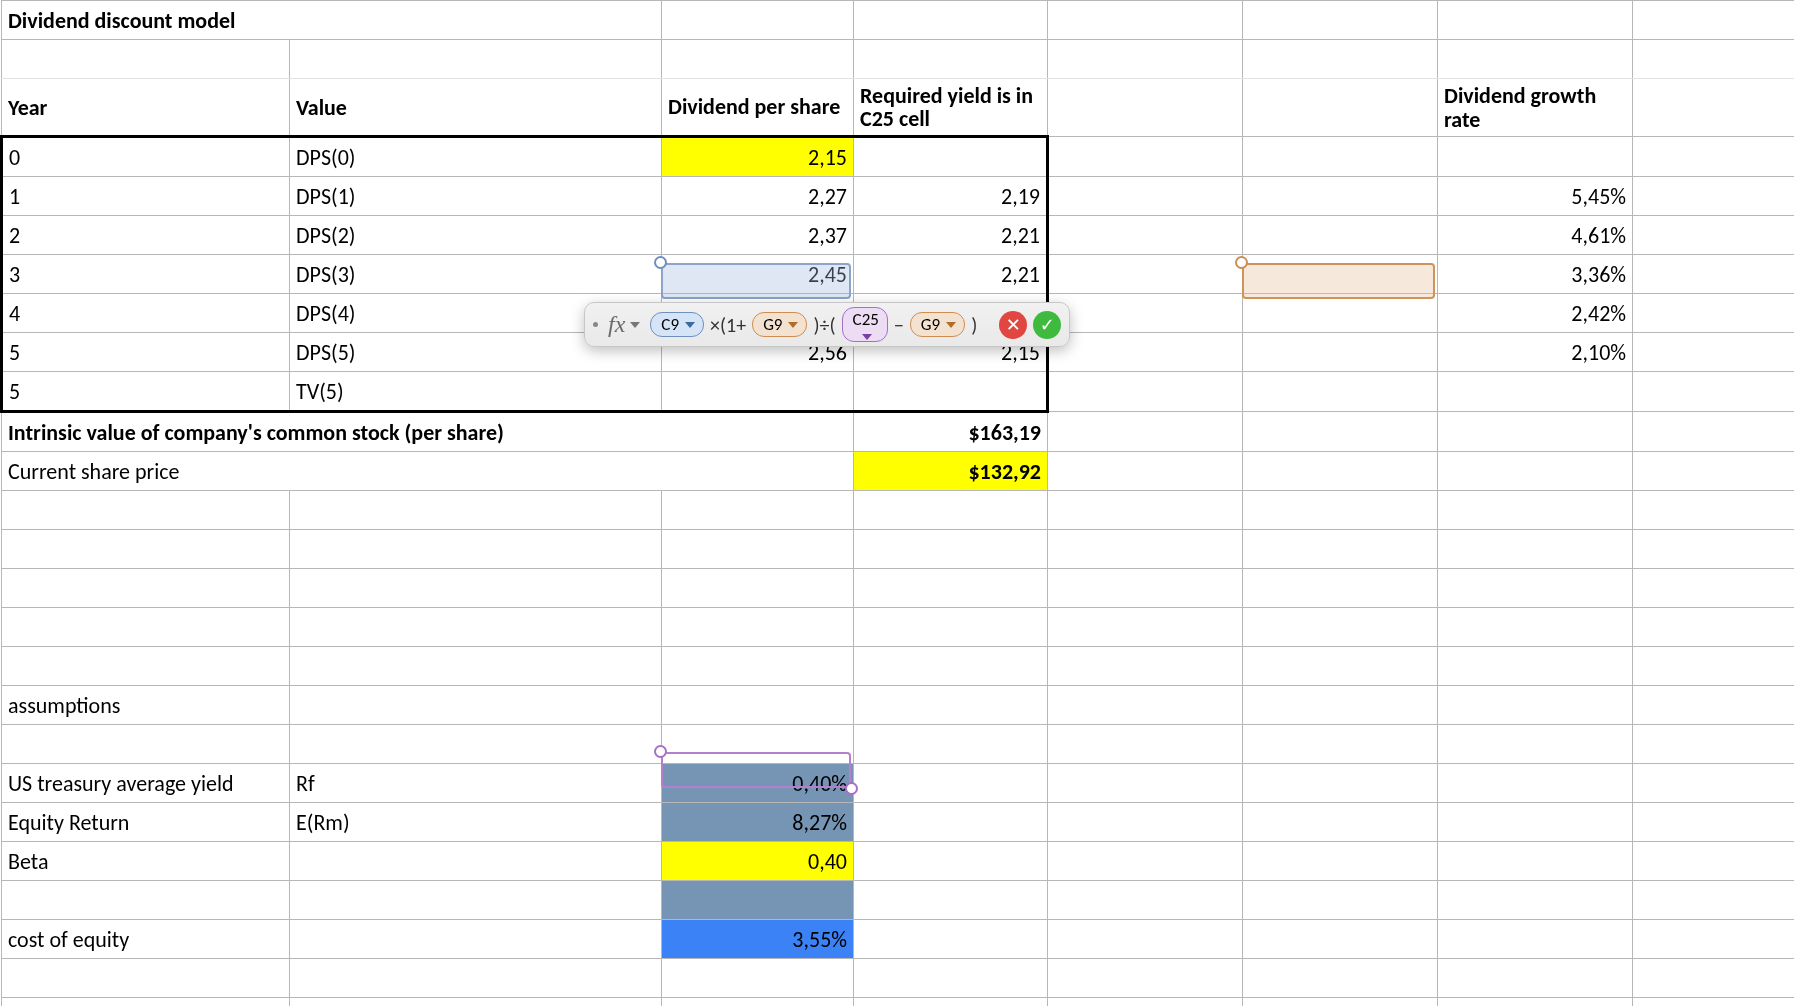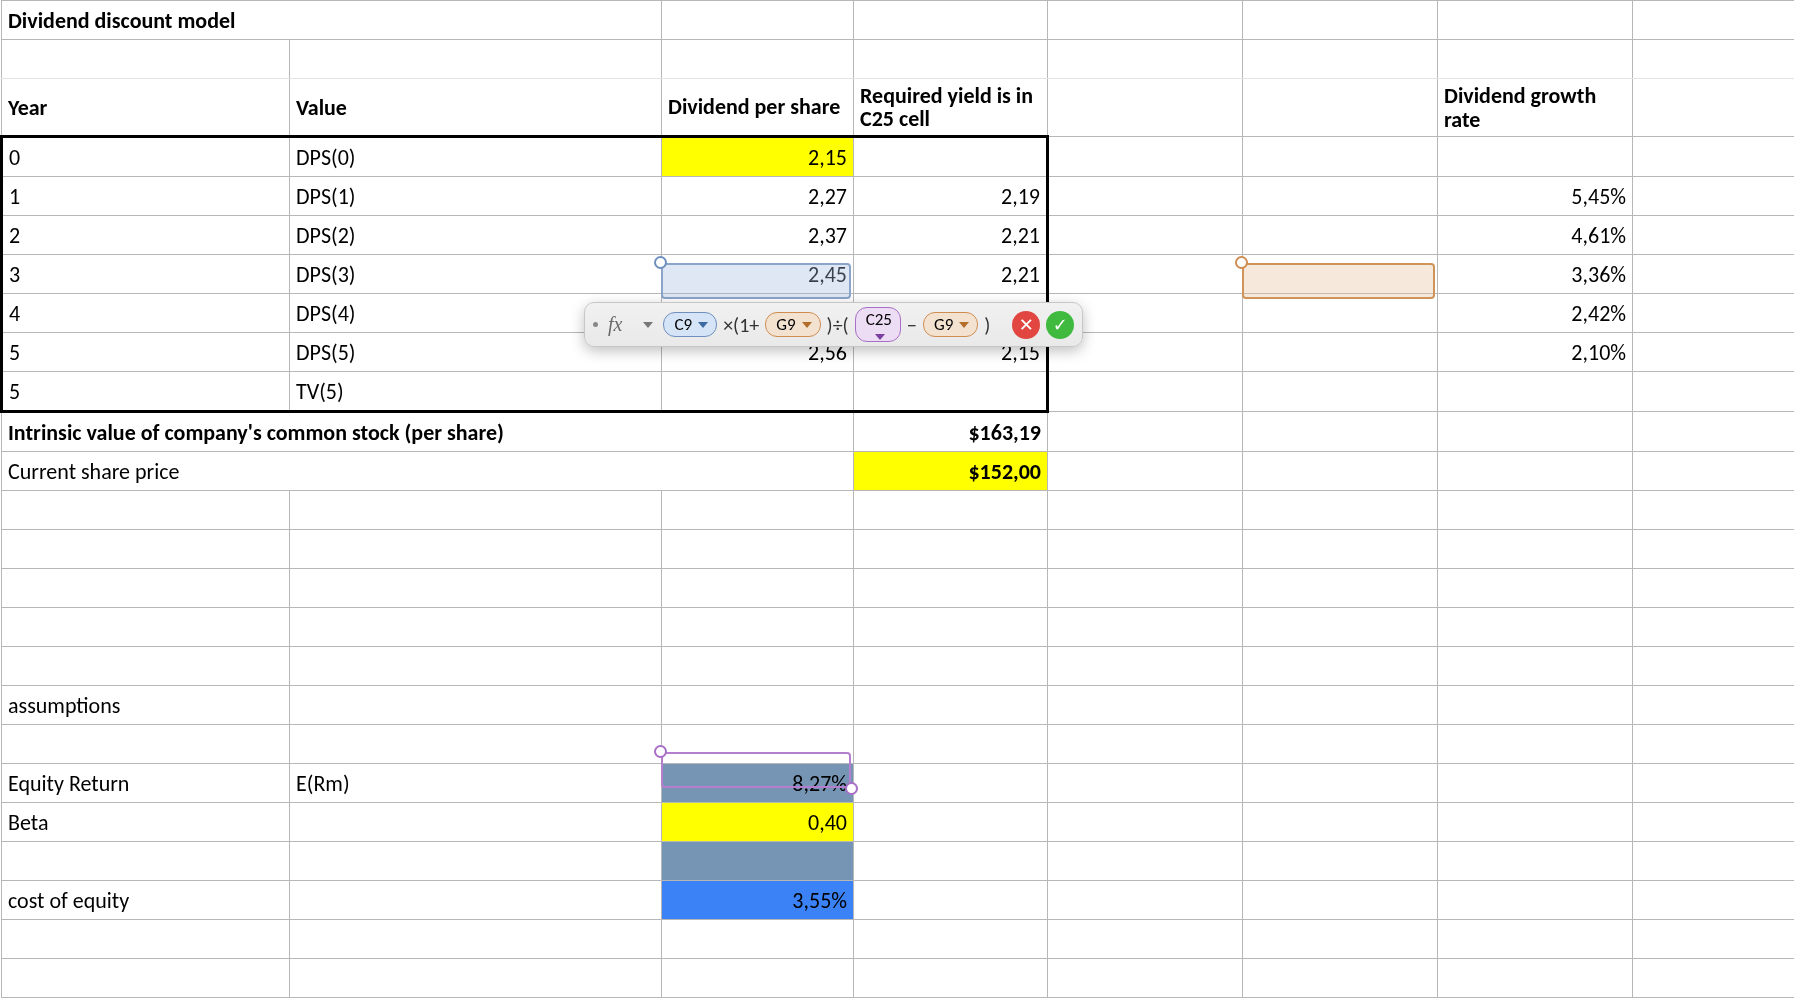--- a/index.html
+++ b/index.html
@@ -80,25 +80,25 @@
     align-items: center;
     padding: 4px 8px;
     gap: 6px;
     font-size: 18px;
     z-index: 20;
   }
   .fx-label {
     font-style: italic;
     font-family: "Times New Roman", serif;
     color: #6a6a6a;
-    font-size: 20px;
+    font-size: 24px;
     padding: 0 4px;
     display: inline-flex;
     align-items: center;
-    gap: 19px;
+    gap: 3px;
   }
   .fx-chev {
     display: inline-block;
     width: 0; height: 0;
     border-left: 5px solid transparent;
     border-right: 5px solid transparent;
     border-top: 6px solid #777;
     margin-left: 2px;
   }
   .dot {
@@ -262,21 +262,21 @@
     <tr>
       <td class="bold" colspan="3">Intrinsic value of company's common stock (per share)</td>
       <td class="bold right">$163,19</td>
       <td></td>
           <td></td>
           <td></td>
           <td></td>
     </tr>
     <tr>
       <td colspan="3">Current share price</td>
-      <td class="bold right hl-yellow">$152,00</td>
+      <td class="bold right hl-yellow">$132,92</td>
       <td></td>
           <td></td>
           <td></td>
           <td></td>
     </tr>
 
     <tr>
           <td></td>
           <td></td>
           <td></td>
@@ -341,20 +341,30 @@
           <td></td>
           <td></td>
           <td></td>
           <td></td>
           <td></td>
           <td></td>
           <td></td>
           <td></td>
         </tr>
 
+    <tr>
+      <td>US treasury average yield</td>
+      <td>Rf</td>
+      <td class="hl-steel right">0,40%</td>
+      <td></td>
+          <td></td>
+          <td></td>
+          <td></td>
+          <td></td>
+    </tr>
     <tr>
       <td>Equity Return</td>
       <td>E(Rm)</td>
       <td class="hl-steel right">8,27%</td>
       <td></td>
           <td></td>
           <td></td>
           <td></td>
           <td></td>
     </tr>

